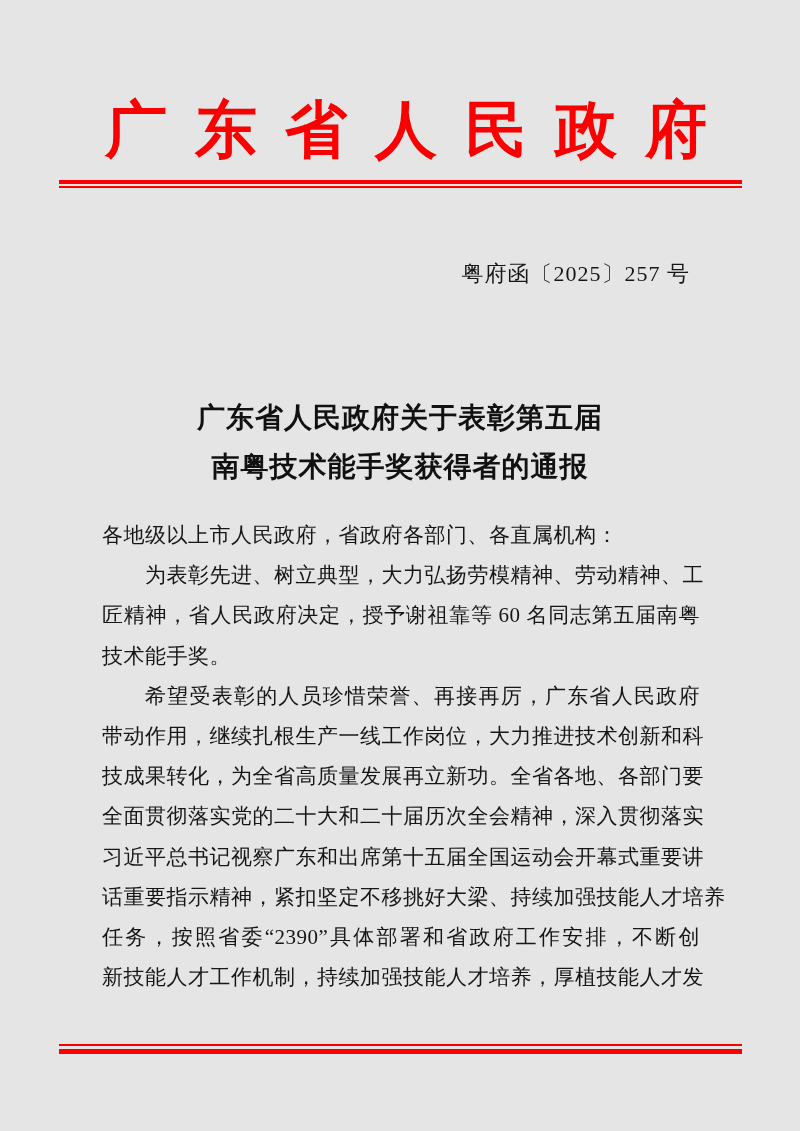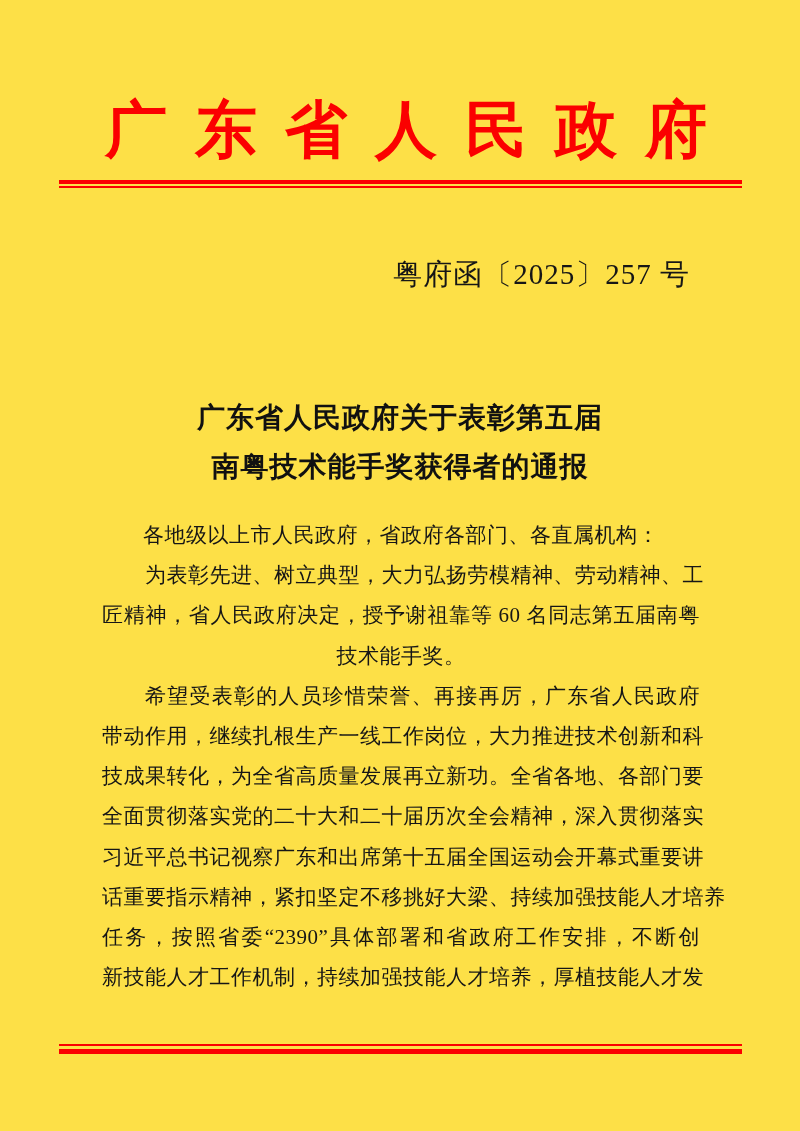--- a/index.html
+++ b/index.html
@@ -1,20 +1,20 @@
 <!DOCTYPE html>
 <html><head>
 <meta charset="utf-8">
 <style>
   html, body { margin: 0; padding: 0; background: #ffffff; }
   .page {
     position: relative;
     width: 800px;
     height: 1131px;
-    background: #fde047;
+    background: #e5e5e5;
     overflow: hidden;
     font-family: "Liberation Serif", serif;
     color: #161616;
   }
 
   
   .gov-header {
     position: absolute;
     top: 96px;
     left: 0;
@@ -40,21 +40,21 @@
   .rule-bottom { top: 1044px; }
   .rule-bottom .bar.b1 { height: 2px; }
   .rule-bottom .gap    { height: 3px; }
   .rule-bottom .bar.b2 { height: 5px; }
 
   
   .doc-number {
     position: absolute;
     top: 260px;
     right: 110px;
-    font-size: 29px;
+    font-size: 22px;
     line-height: 28px;
     letter-spacing: 1px;
     color: #161616;
     white-space: nowrap;
   }
 
   
   .doc-title {
     position: absolute;
     top: 393px;
@@ -75,21 +75,20 @@
     left: 102px;
     width: 598px;
     font-size: 21px;
     color: #161616;
   }
   .bline {
     height: 40.2px;
     line-height: 40.2px;
     white-space: nowrap;
     letter-spacing: 0.5px;
-    text-align: center;
   }
   .bline.jfy {
     text-align: justify;
     text-align-last: justify;
   }
   .bline.ind { text-indent: 43px; }
 </style>
 </head>
 <body>
 

